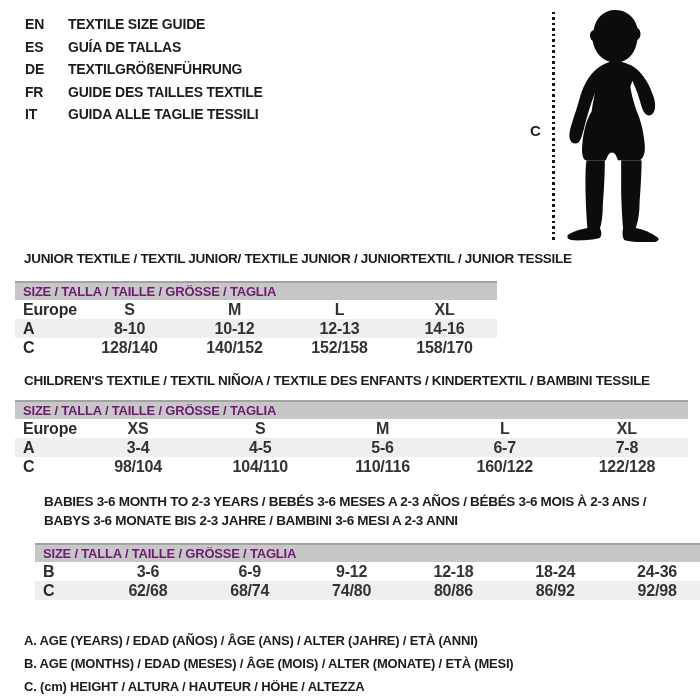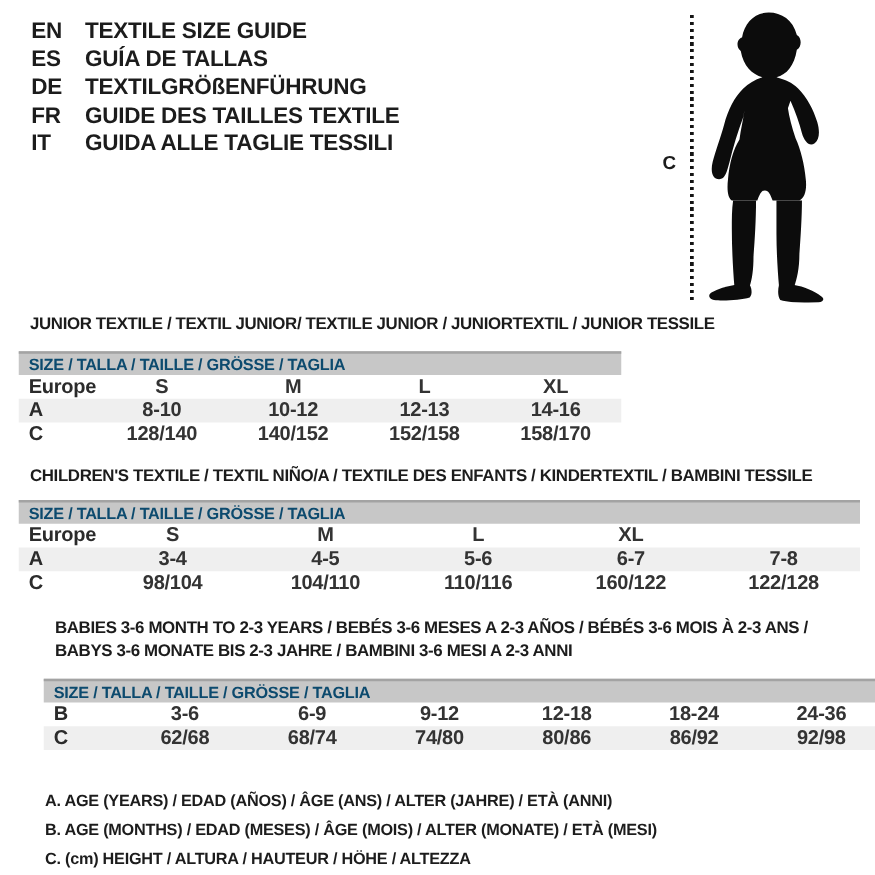--- a/index.html
+++ b/index.html
@@ -4,48 +4,48 @@
 <style>
   :root{
     --bar:#c7c7c7; --barBorder:#a3a3a3; --stripe:#efefef; --ink:#1c1c1c;
   }
   *{box-sizing:border-box; margin:0; padding:0;}
   body{background:#ffffff; font-family:"Liberation Sans", sans-serif;}
   .page{position:relative; width:700px; height:700px; background:#ffffff; overflow:hidden; color:var(--ink);}
 
   
   .lang-list{position:absolute; top:13px; left:25px;}
-  .lang-row{line-height:22.5px; font-size:18px; font-weight:bold; letter-spacing:-0.2px; white-space:nowrap;}
+  .lang-row{line-height:22.5px; font-size:14px; font-weight:bold; letter-spacing:-0.2px; white-space:nowrap;}
   .lang-code{display:inline-block; width:43px;}
 
   
   .fig-label{position:absolute; left:530px; top:122px; font-size:15px; font-weight:bold;}
   .dotted-line{position:absolute; left:552px; top:12px; width:3px; height:230px;
     background:repeating-linear-gradient(to bottom, #151515 0 2.5px, transparent 2.5px 5.5px);}
   .silhouette{position:absolute; left:562px; top:8px; width:102px; height:234px;}
 
   
   .section{position:absolute; left:15px;}
   #sec-0{top:249px; width:482px;}
   #sec-1{top:371px; width:673px;}
   #sec-2{top:492px; width:673px;margin-left:20px;}
   .sec-title{margin-left:9px; font-size:13.5px; font-weight:bold; line-height:19px; letter-spacing:-0.3px; white-space:nowrap;}
   #sec-0 .tbl{margin-top:13px;}
   #sec-1 .tbl{margin-top:10px;}
   #sec-2 .tbl{margin-top:13px;}
   .tbl{width:100%;}
   .tbl-head{height:19px; line-height:17px; background:var(--bar); border-top:2px solid var(--barBorder);
-    padding-left:8px; font-size:13px; font-weight:bold; color:#0c4a6e; letter-spacing:-0.2px;}
+    padding-left:8px; font-size:13px; font-weight:bold; color:#701a75; letter-spacing:-0.2px;}
   .tbl-row{display:grid; height:19px; line-height:19px; font-size:16px; letter-spacing:-0.2px;}
   .tbl-row.striped{background:var(--stripe);}
   .cell.lab{padding-left:8px; font-weight:bold; color:#2b2b2b;}
   .cell.val{text-align:center; font-weight:bold; color:#333333;}
 
   
-  .legend{position:absolute; left:24px; top:629px;margin-left:12px;}
+  .legend{position:absolute; left:24px; top:629px;}
   .legend-line{font-size:13px; font-weight:bold; line-height:23px; letter-spacing:-0.2px; white-space:nowrap;}
 </style>
 </head>
 <body>
 
 <div class="page">
 
   <div class="lang-list" id="langs">
       <div class="lang-row"><span class="lang-code">EN</span><span class="lang-label">TEXTILE SIZE GUIDE</span></div>
       <div class="lang-row"><span class="lang-code">ES</span><span class="lang-label">GUÍA DE TALLAS</span></div>
@@ -122,20 +122,21 @@
             <span class="cell val">158/170</span>
           </div>
         </div>
       </section>
       <section class="section" id="sec-1">
         <div class="sec-title">CHILDREN'S TEXTILE / TEXTIL NIÑO/A / TEXTILE DES ENFANTS / KINDERTEXTIL / BAMBINI TESSILE</div>
         <div class="tbl">
           <div class="tbl-head">SIZE / TALLA / TAILLE / GRÖSSE / TAGLIA</div>
           <div class="tbl-row" style="grid-template-columns: 62px repeat(5, 1fr);">
             <span class="cell lab">Europe</span>
+            <span class="cell val">XS</span>
             <span class="cell val">S</span>
             <span class="cell val">M</span>
             <span class="cell val">L</span>
             <span class="cell val">XL</span>
           </div>
           <div class="tbl-row striped" style="grid-template-columns: 62px repeat(5, 1fr);">
             <span class="cell lab">A</span>
             <span class="cell val">3-4</span>
             <span class="cell val">4-5</span>
             <span class="cell val">5-6</span>

